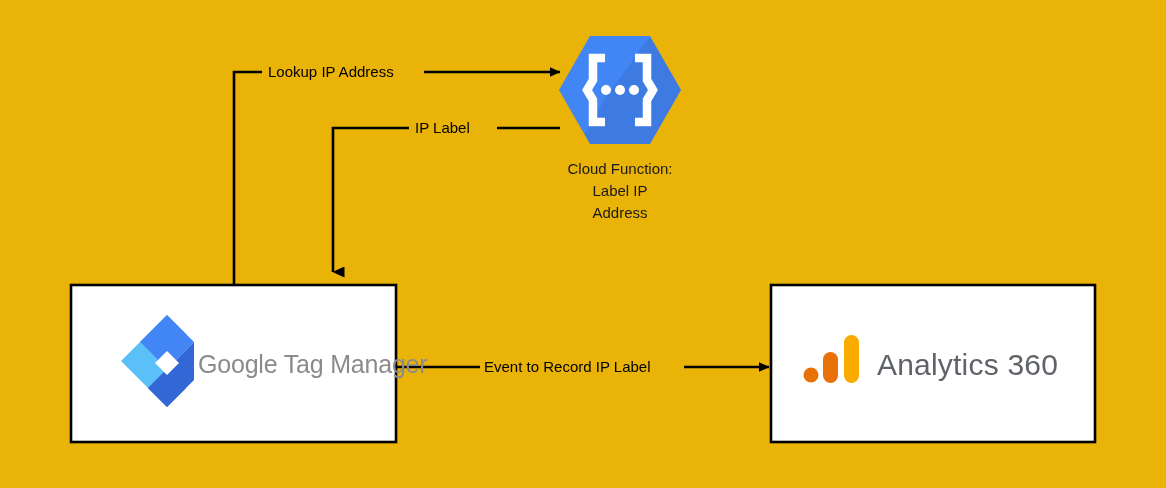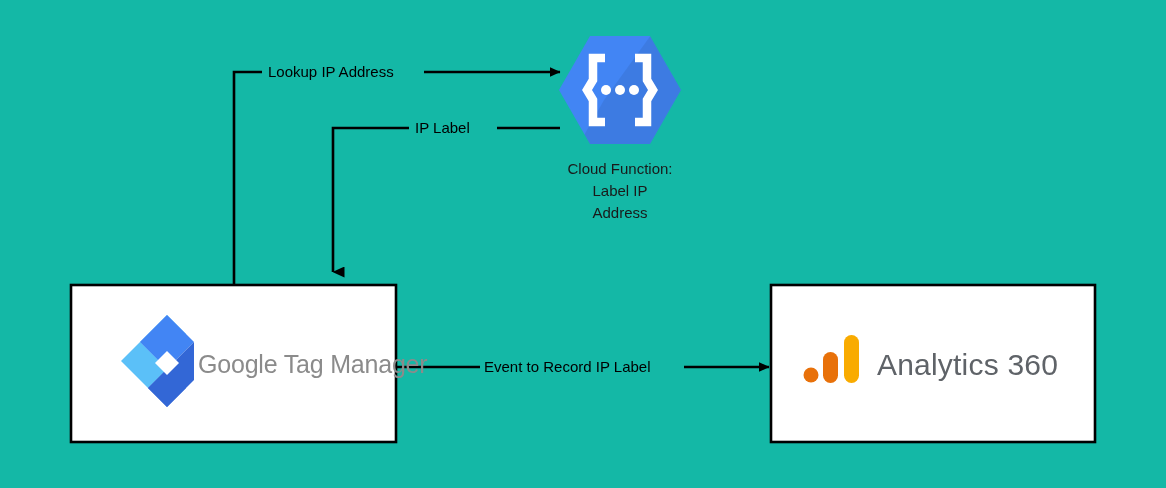--- a/index.html
+++ b/index.html
@@ -10,21 +10,21 @@
   body {
     width: 1166px;
     height: 488px;
     font-family: "Liberation Sans", sans-serif;
     overflow: hidden;
   }
   #diagram-root {
     position: relative;
     width: 1166px;
     height: 488px;
-    background: #14b8a6;
+    background: #eab308;
   }
   svg.diagram-canvas {
     position: absolute;
     left: 0;
     top: 0;
     width: 1166px;
     height: 488px;
     display: block;
   }
   .edge-label {

